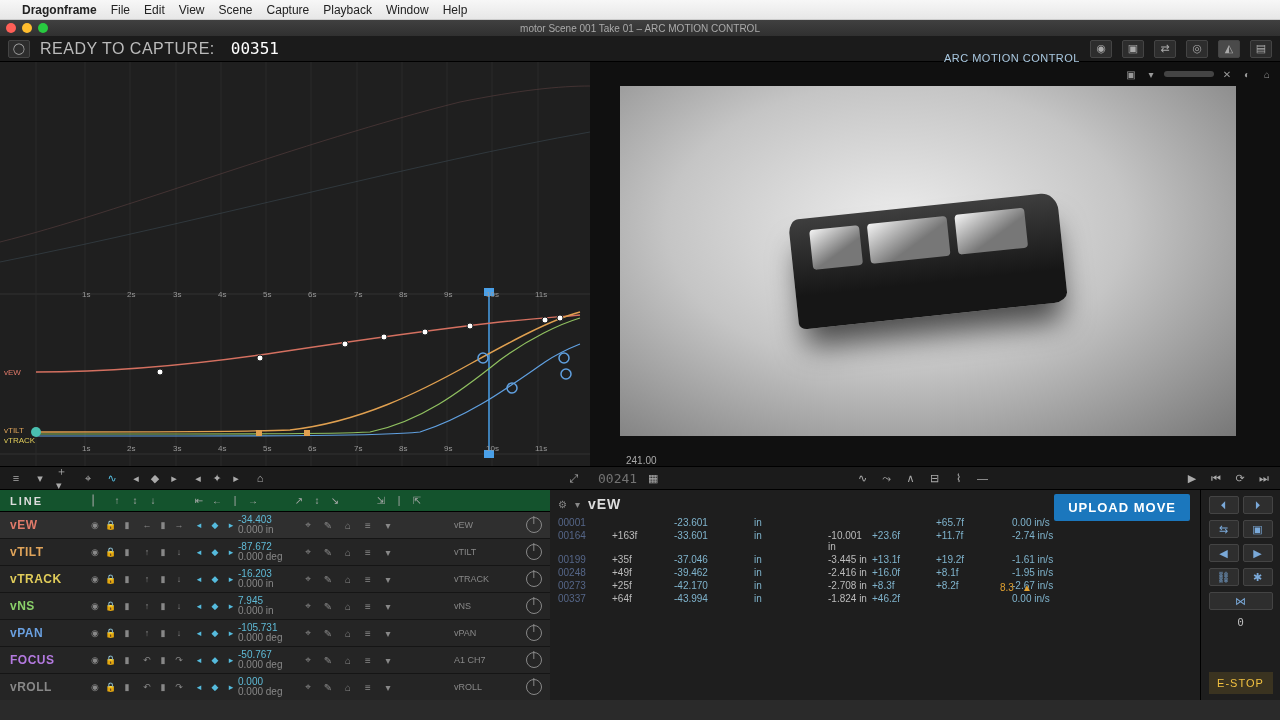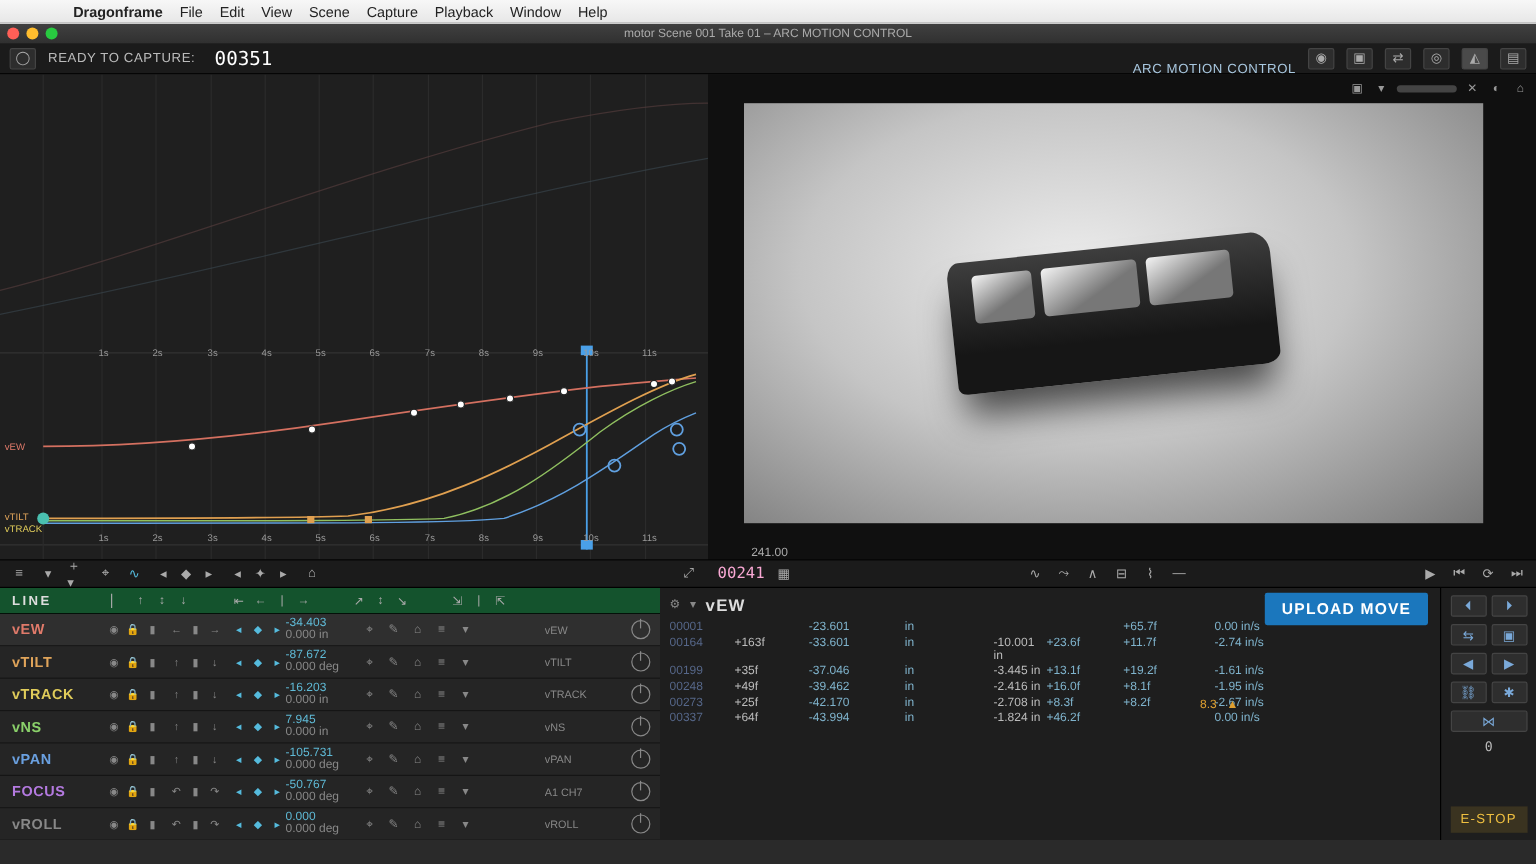--- a/index.html
+++ b/index.html
@@ -1,31 +1,31 @@
 <!DOCTYPE html>
 <html><head>
 <meta charset="utf-8">
 <style>
 * { margin:0; padding:0; box-sizing:border-box; font-family:"Helvetica Neue",Arial,sans-serif; }
 body { width:1280px; height:720px; background:#2a2a2a; color:#ccc; font-size:11px; overflow:hidden; position:relative; }
 
 
 .menubar { height:20px; background:linear-gradient(#f7f7f7,#e7e7e7); display:flex; align-items:center; padding:0 8px; gap:14px; color:#222; font-size:12px; border-bottom:1px solid #ccc; }
 .apple { font-size:13px; }
-.menubar .app { font-weight:600;margin-left:39px; }
+.menubar .app { font-weight:600; }
 
 
 .titlebar { height:16px; background:linear-gradient(#404040,#303030); display:flex; align-items:center; justify-content:center; color:#aaa; font-size:10px; position:relative; }
 .traffic { position:absolute; left:6px; display:flex; gap:6px; }
 .traffic span { width:10px; height:10px; border-radius:50%; display:inline-block; }
 .t-red{background:#ff5f57;} .t-yel{background:#ffbd2e;} .t-grn{background:#28c940;}
 
 
 .toolbar { height:26px; background:#1b1b1b; display:flex; align-items:center; padding:0 8px; gap:10px; border-bottom:1px solid #000; }
-.toolbar .status { color:#bbb; letter-spacing:.5px; font-size:11px; }
+.toolbar .status { color:#bbb; letter-spacing:.5px; font-size:16px; }
 .toolbar .frame { color:#fff; font-size:16px; font-family:monospace; margin-left:6px; }
 .toolbar .spacer { flex:1; }
 .toolbar .modename { color:#a9c8e0; font-size:11px; letter-spacing:.5px;margin-top:19px; }
 .toolbar .iconbtn { width:22px; height:18px; background:#2d2d2d; border:1px solid #444; border-radius:2px; display:flex; align-items:center; justify-content:center; color:#aaa; font-size:11px; }
 .toolbar .iconbtn.active { background:#4a4a4a; }
 
 
 .main { display:flex; height:404px; }
 .graph-area { width:590px; background:#1f1f1f; position:relative; }
 .viewport { flex:1; background:#101010; position:relative; }
@@ -48,21 +48,21 @@
 .car-win { position:absolute; top:12px; height:40px; background:linear-gradient(150deg,#f4f4f4 0%,#777 60%); border-radius:4px; }
 .w1{left:20px;width:50px;} .w2{left:78px;width:80px;} .w3{left:166px;width:70px;}
 .vp-readout { position:absolute; left:36px; bottom:0; font-size:10px; color:#aaa; }
 
 
 .midbar { height:24px; background:#1b1b1b; border-top:1px solid #000; border-bottom:1px solid #000; display:flex; align-items:center; }
 .midbar-left { width:590px; display:flex; align-items:center; gap:8px; padding:0 8px; }
 .midbar-right { flex:1; display:flex; align-items:center; padding:0 8px; gap:8px; }
 .mb { width:16px; height:16px; color:#aaa; display:flex; align-items:center; justify-content:center; font-size:11px; }
 .grp { display:flex; gap:3px; }
-.midframe { font-family:monospace; font-size:13px; color:#f9a8d4; }
+.midframe { font-family:monospace; font-size:13px; color:#737373; }
 .spacer{flex:1;}
 
 
 .bottom { height:210px; background:#232323; display:flex; }
 .axis-panel { width:550px; display:flex; flex-direction:column; }
 .data-panel { flex:1; background:#1e1e1e; padding:6px 8px; position:relative; font-family:monospace; font-size:10px; }
 .side-panel { width:80px; background:#1e1e1e; border-left:1px solid #000; padding:6px; display:flex; flex-direction:column; gap:6px; align-items:center; }
 
 
 .axis-head { height:22px; background:#14532d; display:flex; align-items:center; border-bottom:1px solid #000; }

